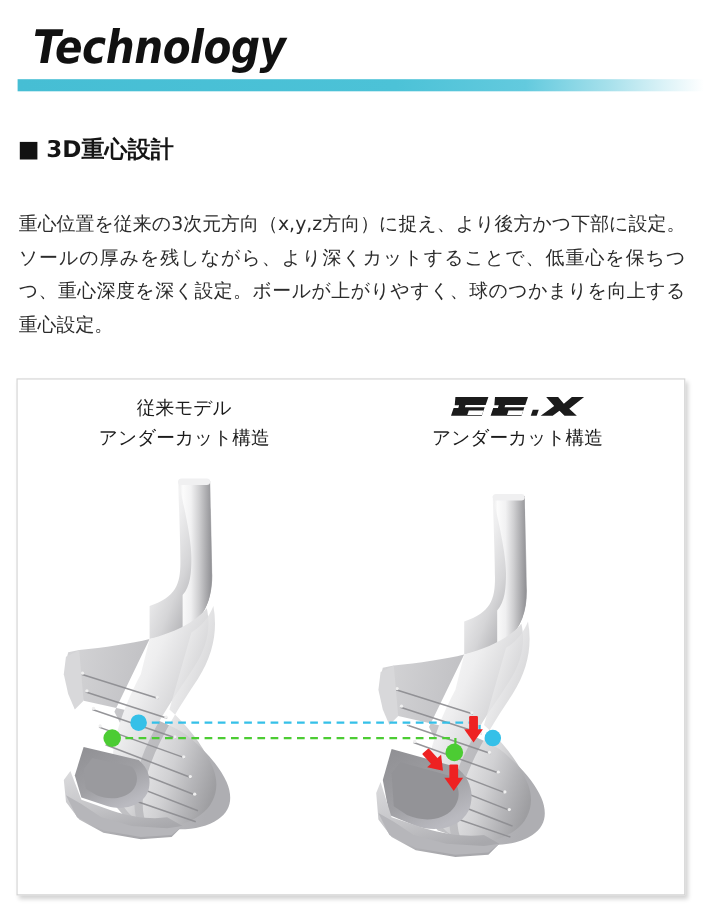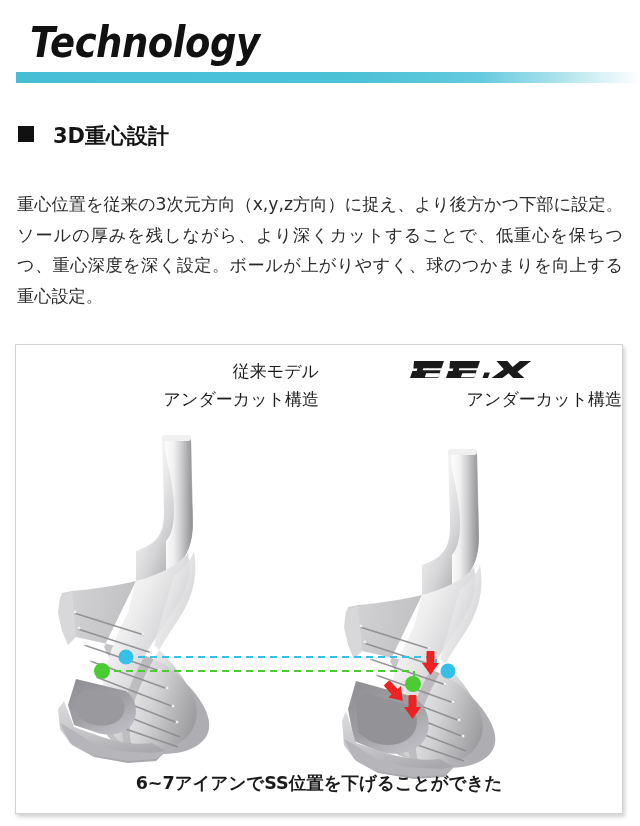--- a/index.html
+++ b/index.html
@@ -56,22 +56,22 @@
         #daf2f7 94%,
         #ffffff 100%);
   }
 
   
   .section-heading {
     position: absolute;
     left: 18px;
     top: 126px;
     display: flex;
-    align-items: flex-start;
-    gap: 19px;
+    align-items: center;
+    gap: 8px;
     white-space: nowrap;
   }
   .heading-bullet {
     width: 16px;
     height: 16px;
     background: #111111;
     display: inline-block;
   }
   .heading-label {
     font-family: "DejaVu Sans", "Liberation Sans", sans-serif;
@@ -118,21 +118,20 @@
   .fig-caption-col {
     flex: 1 1 50%;
     text-align: center;
   }
   .fig-caption-line {
     font-family: "DejaVu Sans", "Liberation Sans", sans-serif;
     font-size: 17px;
     line-height: 28px;
     color: #1b1b1b;
     white-space: nowrap;
-    text-align: right;
   }
   .brx-logo-line {
     height: 28px;
     display: flex;
     align-items: center;
     justify-content: center;
   }
   .brx-logo-line svg { display: block; }
 
   .fig-footnote {
@@ -492,14 +491,13 @@
         </g>
 
         <g>
           <rect x="392.5" y="350" width="8" height="13" rx="1"></rect>
           <path d="M388 362 L405 362 L396.5 374 Z"></path>
         </g>
       </g>
     </svg>
   </div>
 
-  <div class="fig-footnote">6~7アイアンでSS位置を下げることができた</div>
 </div>
 
 </body></html>

